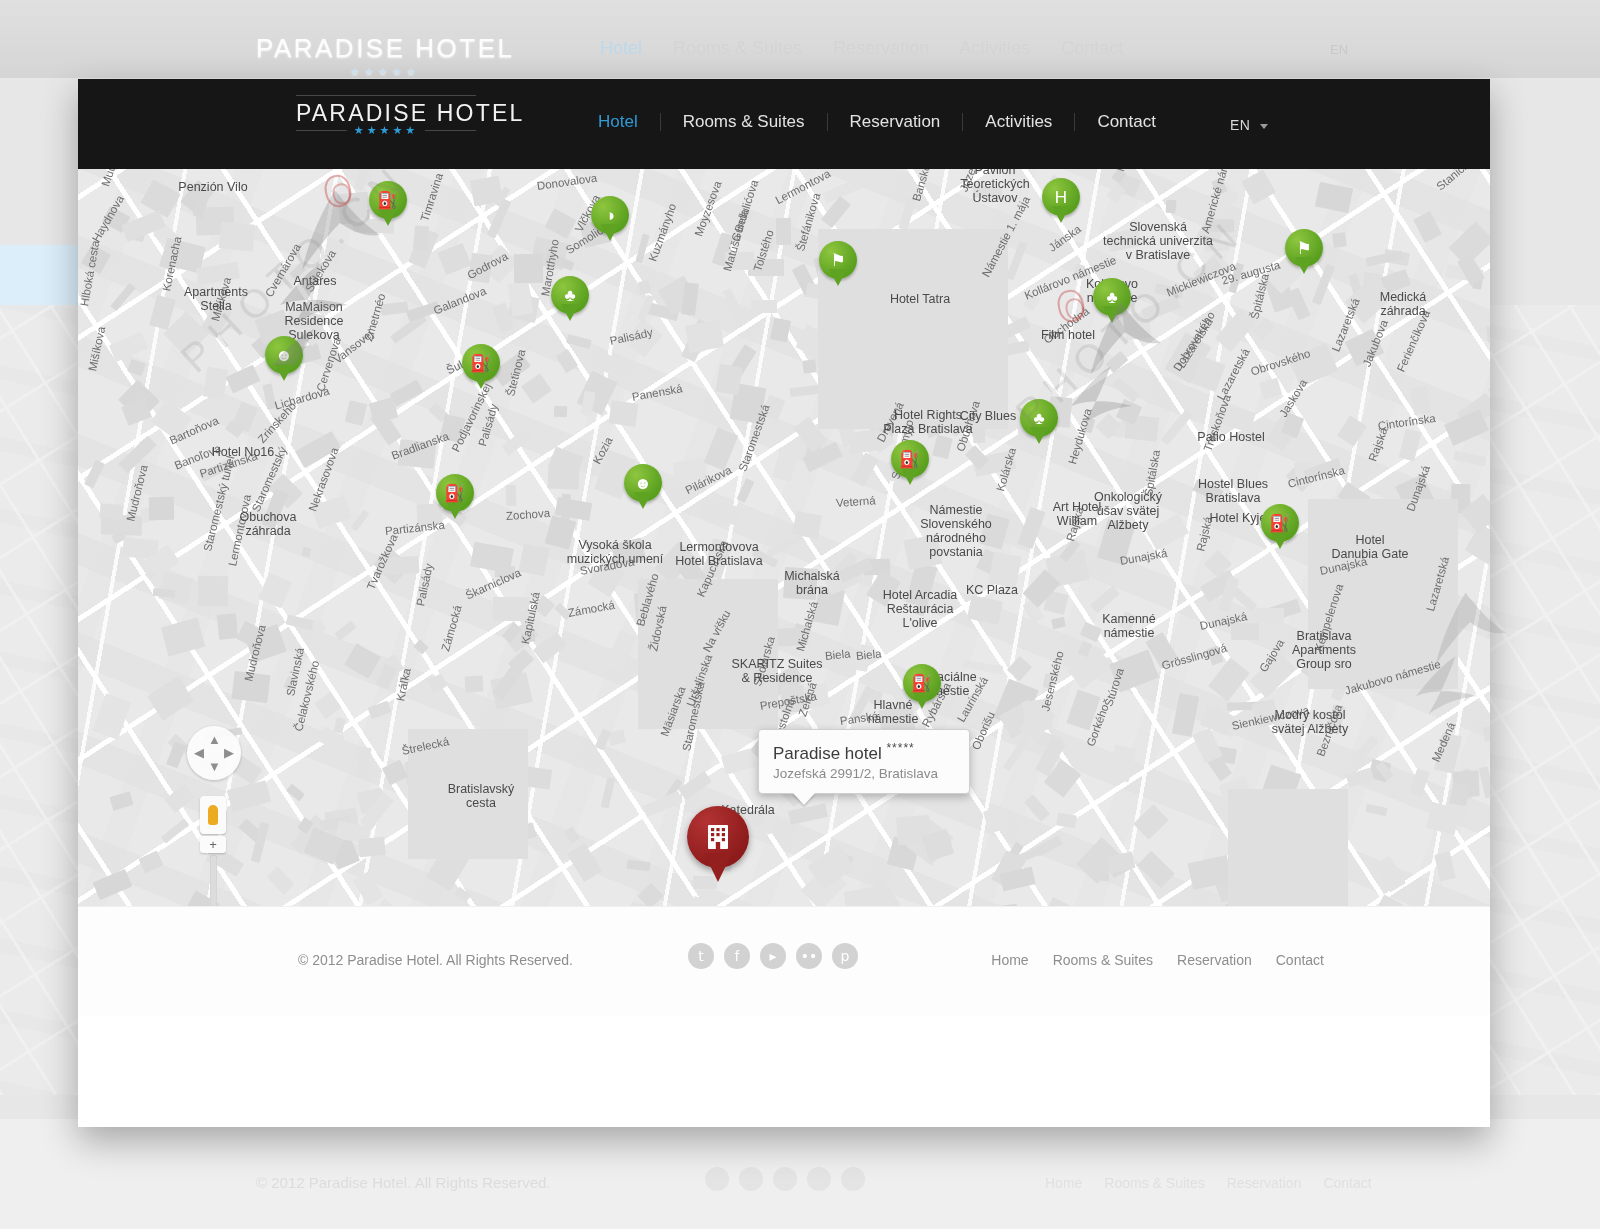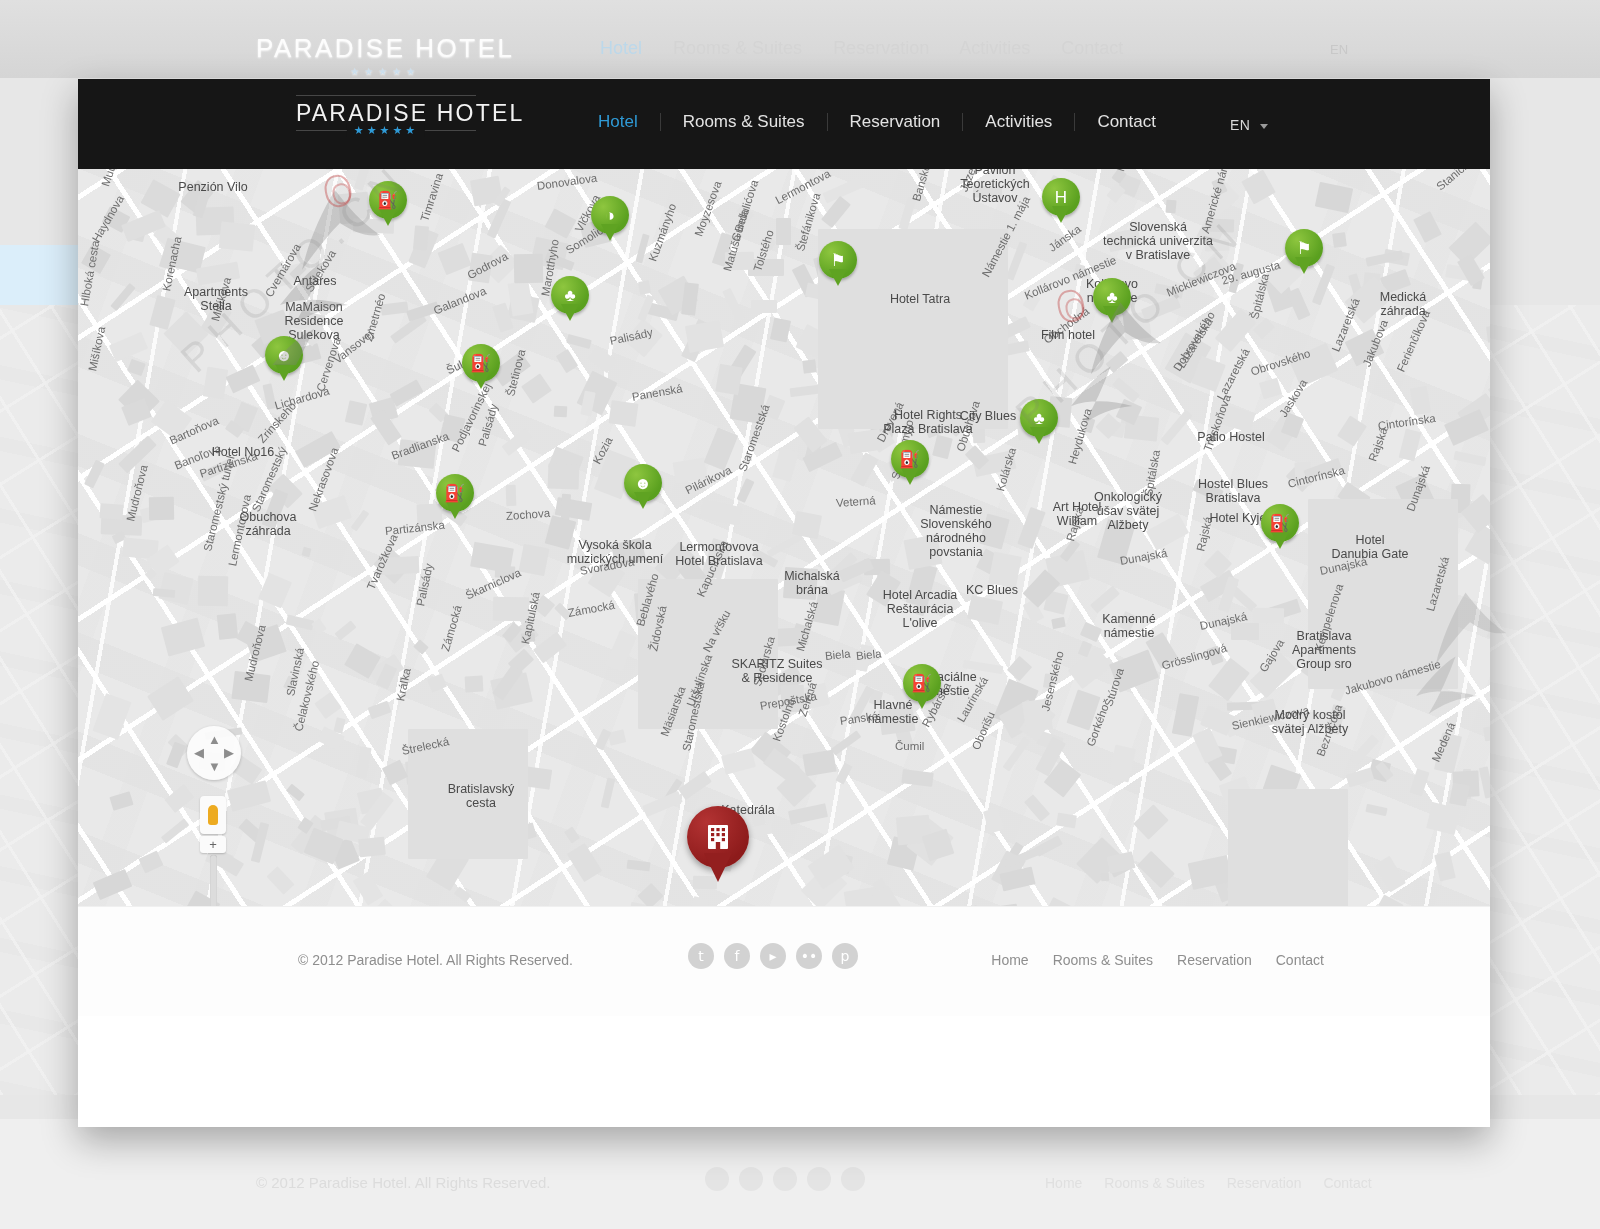--- a/index.html
+++ b/index.html
@@ -1053,21 +1053,21 @@
         <div class="mlabel poi big" style="left:944px;top:331px;width:110px">
           <div>Art Hotel</div>
           <div>William</div>
         </div>
         <div class="mlabel poi big" style="left:787px;top:419px;width:110px">
           <div>Hotel Arcadia</div>
           <div>Reštaurácia</div>
           <div>L'olive</div>
         </div>
         <div class="mlabel poi big" style="left:859px;top:414px;width:110px">
-          <div>KC Blues</div>
+          <div>KC Plaza</div>
         </div>
         <div class="mlabel poi big" style="left:811px;top:501px;width:110px">
           <div>Primaciálne</div>
           <div>námestie</div>
         </div>
         <div class="mlabel poi big" style="left:760px;top:529px;width:110px">
           <div>Hlavné</div>
           <div>námestie</div>
         </div>
         <div class="mlabel poi big" style="left:644px;top:488px;width:110px">
@@ -1189,20 +1189,28 @@
         <div class="gm" style="left:1183px;top:335px">
       <div class="pin"></div>
       <div class="ico">⛽</div>
     </div>
         <div class="gm" style="left:825px;top:495px">
       <div class="pin"></div>
       <div class="ico">⛽</div>
     </div>
       </div>
 
+    <div id="bubble">
+      <div class="t1">
+        <span>Paradise hotel</span>
+        <span class="st">*****</span>
+      </div>
+      <div class="t2">Jozefská 2991/2, Bratislava</div>
+      <div class="tail"></div>
+    </div>
 
     <div id="hotelpin" style="left:609px;top:637px">
       <div class="pin"></div>
       <div class="ico">
         <svg width="26" height="28" viewBox="0 0 26 28">
           <rect x="3" y="2" width="20" height="24" rx="1" fill="#fff"></rect>
           <g fill="#9c2020">
             <rect x="6" y="5" width="3.2" height="3.2"></rect>
               <rect x="11.4" y="5" width="3.2" height="3.2"></rect>
               <rect x="16.8" y="5" width="3.2" height="3.2"></rect>

